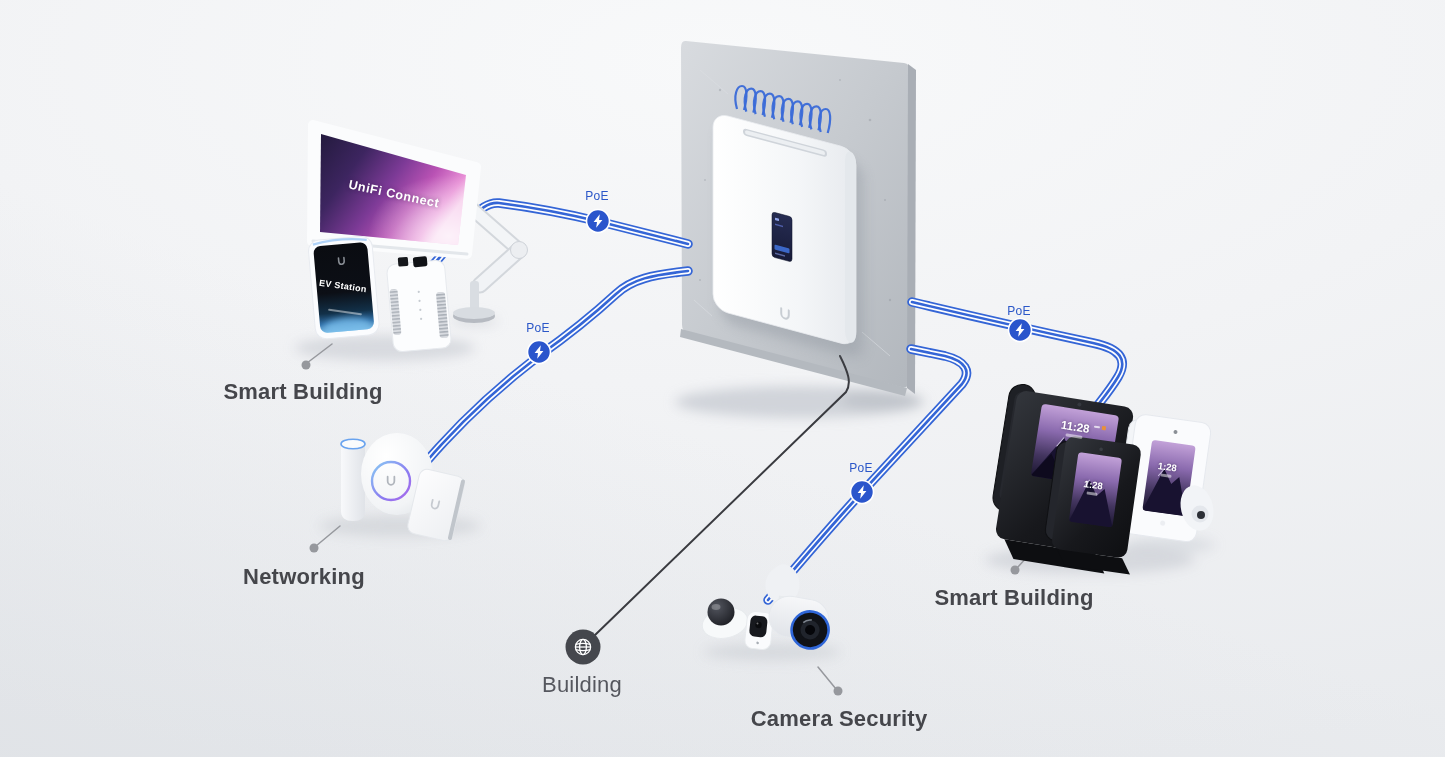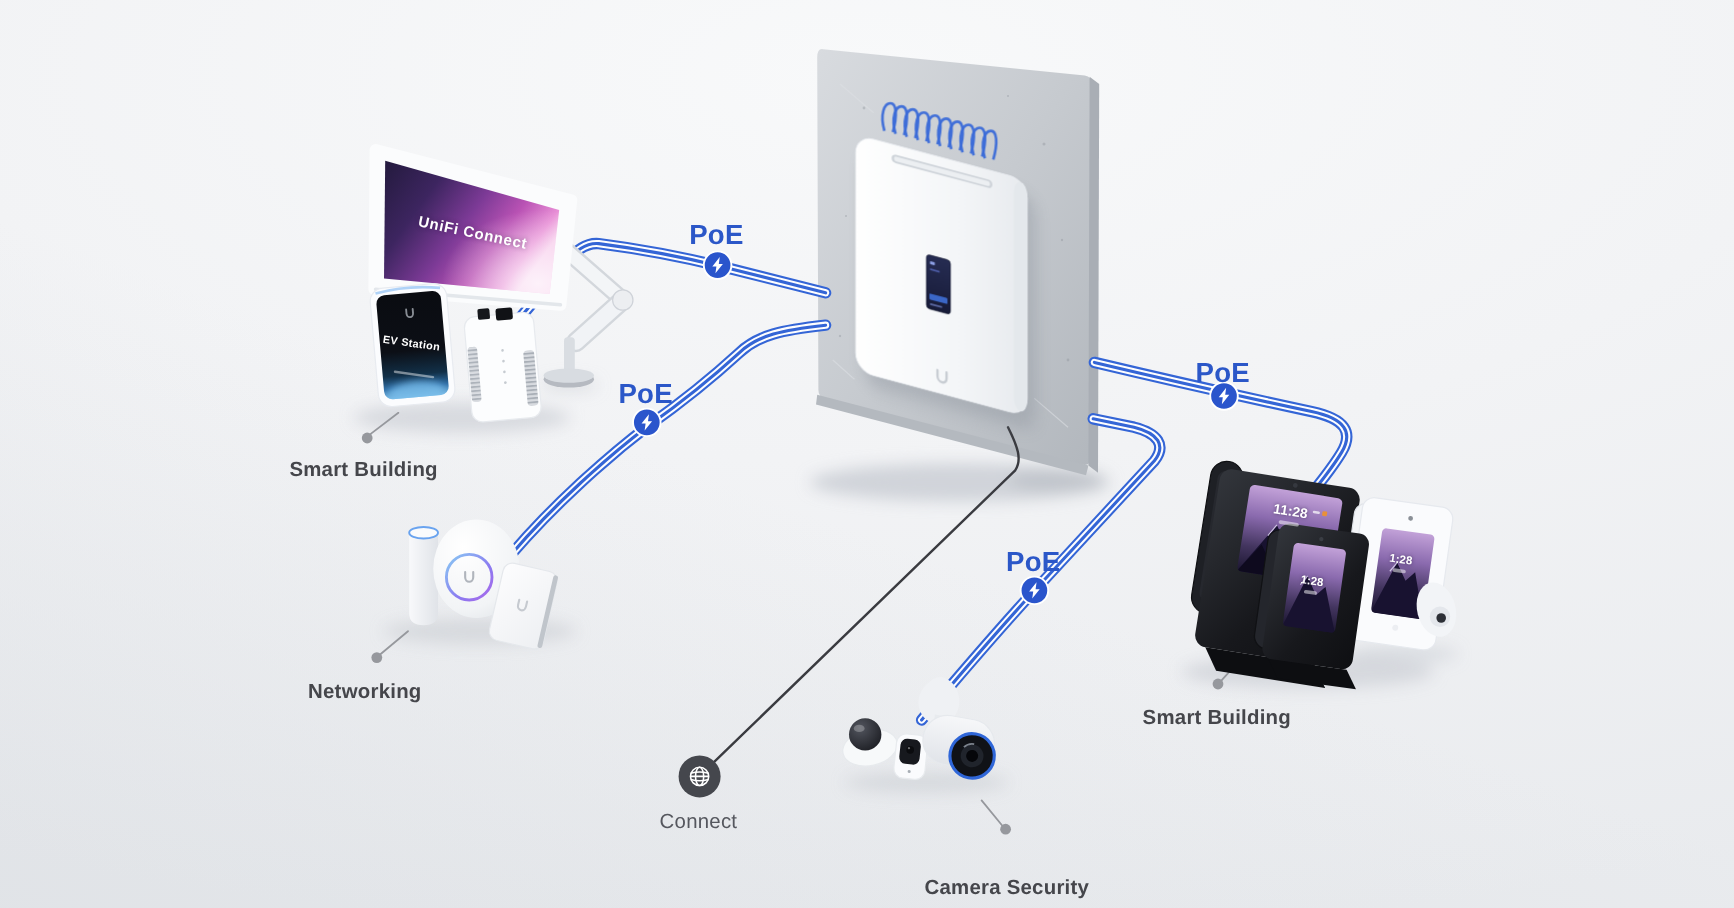--- a/index.html
+++ b/index.html
@@ -15,23 +15,23 @@
   .cbl-m{fill:none;stroke:#fdfdfe;stroke-width:6;stroke-linecap:round;stroke-linejoin:round}
   .cbl-i{fill:none;stroke:#3465d6;stroke-width:2.6;stroke-linecap:round;stroke-linejoin:round}
   .arm-o{stroke:#d3d7dc;stroke-width:15;stroke-linecap:round}
   .arm-i{stroke:#f3f5f7;stroke-width:11;stroke-linecap:round}
   .arm-o2{stroke:#d3d7dc;stroke-width:17;stroke-linecap:round}
   .arm-i2{stroke:#f1f3f6;stroke-width:13;stroke-linecap:round}
   .loops use{stroke:#3a6ad8;stroke-width:2.2;opacity:.95}
   .leader{stroke:#96989d;stroke-width:1.5;stroke-linecap:round}
 
   .lbl{position:absolute;transform:translate(-50%,-50%);white-space:nowrap;}
-  .node-lbl{font-size:17px;font-weight:700;color:#45464b;letter-spacing:.2px}
+  .node-lbl{font-size:22px;font-weight:700;color:#45464b;letter-spacing:.2px}
   .muted-lbl{font-weight:400;color:#55575e}
-  .poe{font-size:23px;font-weight:700;color:#2b57c8;letter-spacing:.2px}
+  .poe{font-size:12px;font-weight:400;color:#2b57c8;letter-spacing:.2px}
   .scr-text{color:#fff;}
   .connect-text{font-size:12.5px;font-weight:600;letter-spacing:.6px;transform:translate(-50%,-50%) rotate(12deg);text-shadow:0 0 4px rgba(40,20,60,.45)}
   .ev-text{font-size:9px;font-weight:700;letter-spacing:.3px;transform:translate(-50%,-50%) rotate(8deg)}
   .clock{font-weight:600;text-shadow:0 0 3px rgba(20,10,40,.5)}
   .clock::after{content:"";display:block;height:2.5px;width:60%;margin:2px auto 0;background:rgba(255,255,255,.5);border-radius:2px;}
   .clock-lg{font-size:11.5px;transform:translate(-50%,-50%) rotate(9deg)}
   .clock-sm{font-size:9.5px;transform:translate(-50%,-50%) rotate(8deg)}
   .ev-caption{position:absolute;width:34px;height:2px;background:rgba(255,255,255,.45);border-radius:2px;transform:translate(-50%,-50%) rotate(8deg)}
   .scr-logo{position:absolute;width:12px;height:5px;transform:translate(-50%,-50%) rotate(9deg);display:flex;gap:2px;align-items:center}
   .scr-logo i{display:block;width:7px;height:2px;background:rgba(255,255,255,.7);border-radius:1px}
@@ -374,22 +374,22 @@
   </g>
 </svg>
 
 <div class="lbl poe" style="left:597px;top:196px">PoE</div>
 <div class="lbl poe" style="left:538px;top:328px">PoE</div>
 <div class="lbl poe" style="left:1019px;top:311px">PoE</div>
 <div class="lbl poe" style="left:861px;top:468px">PoE</div>
 
 <div class="lbl node-lbl" style="left:303px;top:392px">Smart Building</div>
 <div class="lbl node-lbl" style="left:304px;top:577px">Networking</div>
-<div class="lbl node-lbl muted-lbl" style="left:582px;top:685px">Connect</div>
-<div class="lbl node-lbl" style="left:839px;top:740px">Camera Security</div>
+<div class="lbl node-lbl muted-lbl" style="left:582px;top:685px">Building</div>
+<div class="lbl node-lbl" style="left:839px;top:719px">Camera Security</div>
 <div class="lbl node-lbl" style="left:1014px;top:598px">Smart Building</div>
 
 <div class="lbl scr-text connect-text" style="left:394px;top:194px">UniFi Connect</div>
 <div class="lbl scr-text ev-text" style="left:343px;top:286px">EV Station</div>
 <div class="ev-caption" style="left:345px;top:312px"></div>
 
 <div class="lbl scr-text clock clock-lg" style="left:1075px;top:429px">11:28</div>
 <div class="scr-logo" style="left:1100px;top:427px">
       <i></i>
       <b></b>

